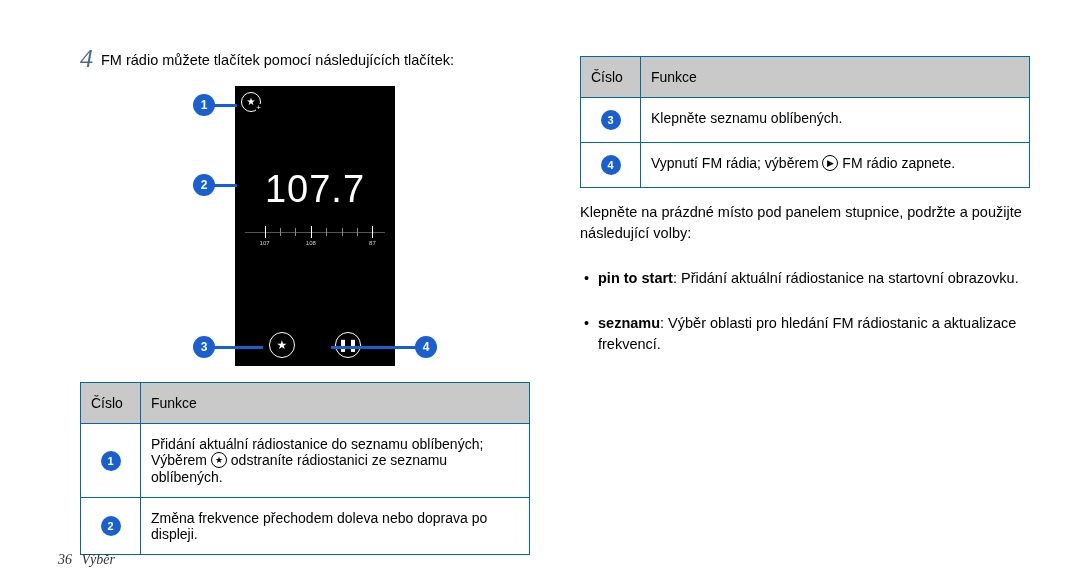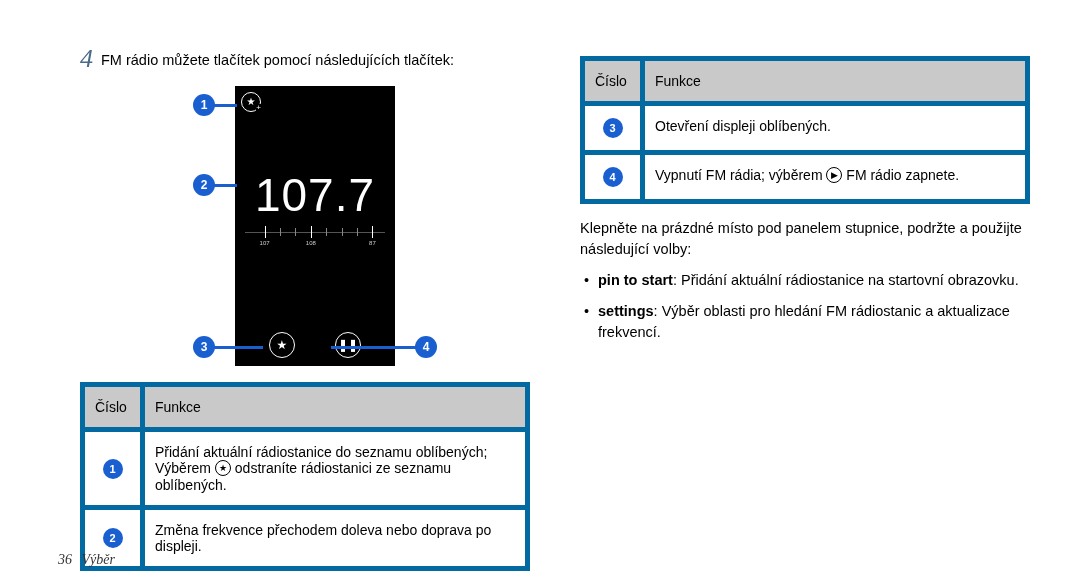--- a/index.html
+++ b/index.html
@@ -76,21 +76,21 @@
     background:#000;
     line-height:1;
   }
 
   .freq {
     position: absolute;
     left: 0;
     right: 0;
     top: 82px;
     text-align: center;
-    font-size: 46px;
+    font-size: 38px;
     font-weight: 300;
     letter-spacing: 1px;
   }
   .scale {
     position:absolute;
     top: 140px;
     left: 10px;
     right: 10px;
     height: 30px;
   }
@@ -139,21 +139,21 @@
     z-index:4;
   }
 
   table {
     border-collapse: collapse;
     width: 100%;
     margin-top: 6px;
     font-size: 14px;
   }
   th, td {
-    border: 5px solid #0369a1;
+    border: 1px solid #0369a1;
     padding: 12px 10px;
     text-align: left;
     vertical-align: top;
   }
   th {
     background: #c9c9c9;
     font-weight: normal;
   }
   td.num-cell {
     text-align:center;
@@ -189,21 +189,21 @@
   ul.opts {
     list-style:none;
     margin-top:6px;
     padding-left:4px;
     font-size:14.5px;
     line-height:1.45;
   }
   ul.opts li {
     position:relative;
     padding-left:14px;
-    margin-top:10px;
+    margin-top:24px;
   }
   ul.opts li::before {
     content:"•";
     position:absolute;
     left:0;
     top:0;
   }
   .footer {
     position:absolute;
     left:58px;
@@ -292,36 +292,36 @@
 
   <div class="col">
     <table>
       <tbody>
           <tr>
         <th>Číslo</th>
         <th>Funkce</th>
       </tr>
       <tr>
         <td class="num-cell"><span class="num-badge">3</span></td>
-        <td>Otevření displeji oblíbených.</td>
+        <td>Klepněte seznamu oblíbených.</td>
       </tr>
       <tr>
         <td class="num-cell"><span class="num-badge">4</span></td>
         <td>
           <span>Vypnutí FM rádia; výběrem </span><span class="inline-icon">▶</span><span> FM rádio zapnete.</span>
         </td>
       </tr>
     </tbody>
       </table>
 
     <div class="para">Klepněte na prázdné místo pod panelem stupnice, podržte a použijte následující volby:</div>
 
     <ul class="opts">
       <li><b>pin to start</b><span>: Přidání aktuální rádiostanice na startovní obrazovku.</span></li>
-      <li><b>settings</b><span>: Výběr oblasti pro hledání FM rádiostanic a aktualizace frekvencí.</span></li>
+      <li><b>seznamu</b><span>: Výběr oblasti pro hledání FM rádiostanic a aktualizace frekvencí.</span></li>
     </ul>
   </div>
 </div>
 
 <div class="footer">
   <span class="pn">36</span>
   <span>Výběr</span>
 </div>
 
 </body></html>

